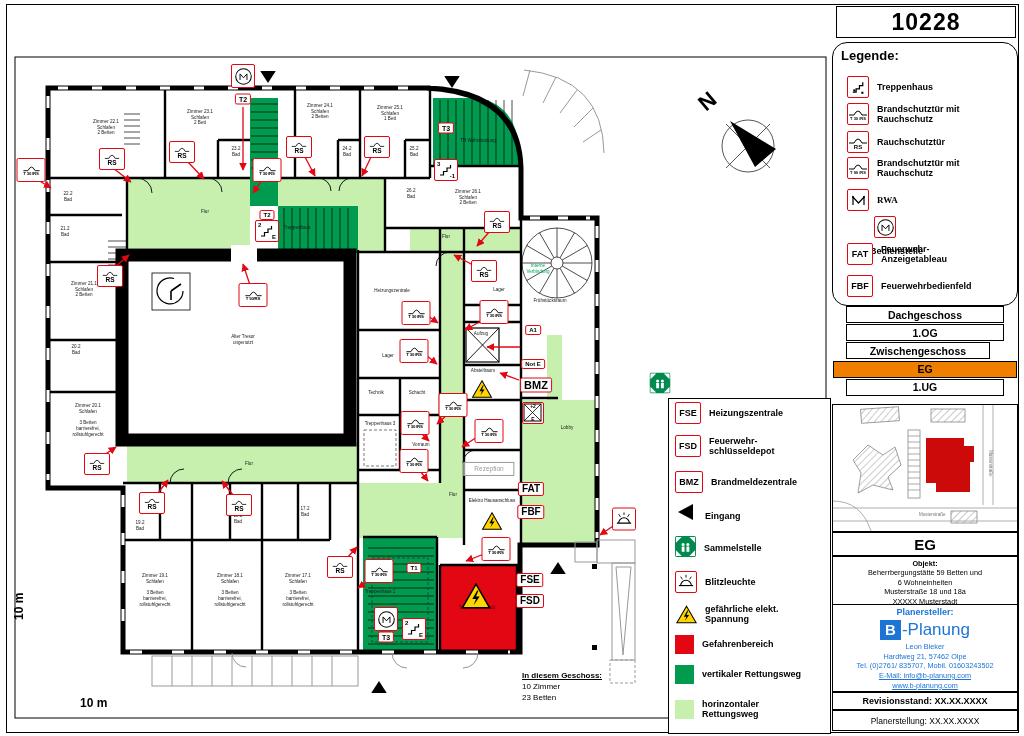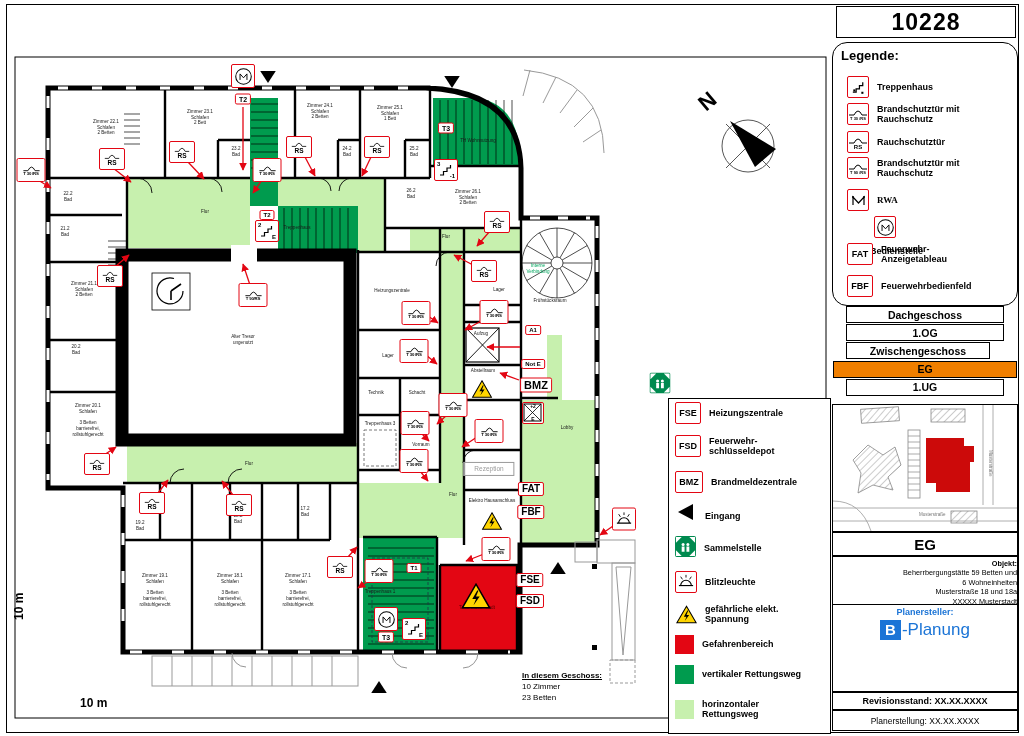--- a/index.html
+++ b/index.html
@@ -752,34 +752,41 @@
     <path d="M150,0 V100 M160,0 V100 M0,103 H184 M0,116 H184 M0,96 Q28,96 38,126" fill="none" stroke="#999" stroke-width="0.8"></path>
     <text x="156" y="45" font-size="4.5" fill="#777" transform="rotate(90 156 45)">Musterstraße</text>
     <text x="86" y="111" font-size="4.5" fill="#777">Musterstraße</text>
   </svg>
 </div>
 
 <div class="panel" style="left:832px;top:532px;width:186px;height:24px;display:flex;align-items:center;justify-content:center;">
   <span style="font-weight:700;font-size:15px;">EG</span>
 </div>
 
-<div class="panel" style="left:832px;top:556px;width:186px;height:52px;text-align:right;font-size:7.3px;line-height:1.3;padding-top:2px;">
+<div class="panel" style="left:832px;top:556px;width:186px;height:52px;text-align:center;font-size:7.3px;line-height:1.3;padding-top:2px;">
   <div style="font-weight:700;">Objekt:</div>
   <div>Beherrbergungstätte 59 Betten und</div>
   <div>6 Wohneinheiten</div>
   <div>Musterstraße 18 und 18a</div>
   <div>XXXXX Musterstadt</div>
 </div>
 
 <div class="panel" style="left:832px;top:604px;width:186px;height:88px;text-align:center;">
   <div class="blue" style="font-weight:700;font-size:9px;margin-top:2px;">Planersteller:</div>
   <div class="logo-line" style="margin:3px 0 2px 0;">
     <span class="logo-b">B</span>
       <span class="logo-rest">-Planung</span>
   </div>
+  <div class="blue" style="font-size:7.3px;line-height:1.32;">
+    <div>Leon Bieker</div>
+    <div>Hardtweg 21, 57462 Olpe</div>
+    <div>Tel. (0)2761/ 835707, Mobil. 01603243502</div>
+    <div style="text-decoration:underline;">E-Mail: info@b-planung.com</div>
+    <div style="text-decoration:underline;">www.b-planung.com</div>
+  </div>
 </div>
 
 <div class="panel" style="left:832px;top:692px;width:186px;height:18px;display:flex;align-items:center;justify-content:center;">
   <span style="font-weight:700;font-size:9px;">Revisionsstand: XX.XX.XXXX</span>
 </div>
 <div class="panel" style="left:832px;top:710px;width:186px;height:21px;display:flex;align-items:center;justify-content:center;">
   <span style="font-size:8.5px;">Planerstellung: XX.XX.XXXX</span>
 </div>
 
 </body></html>

